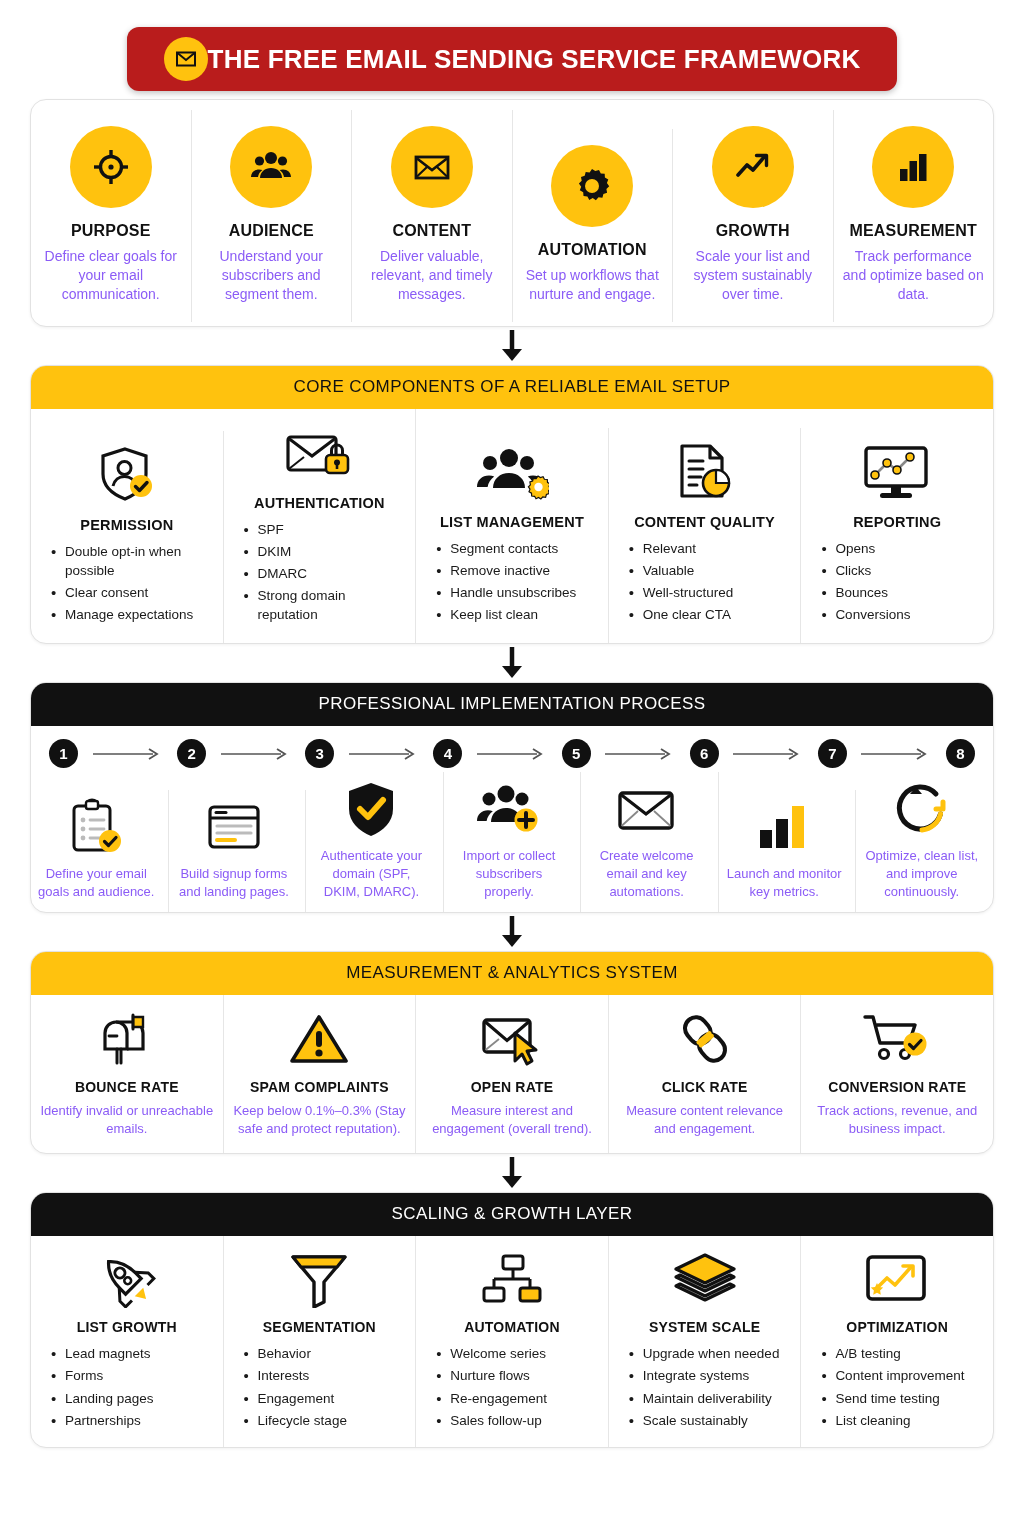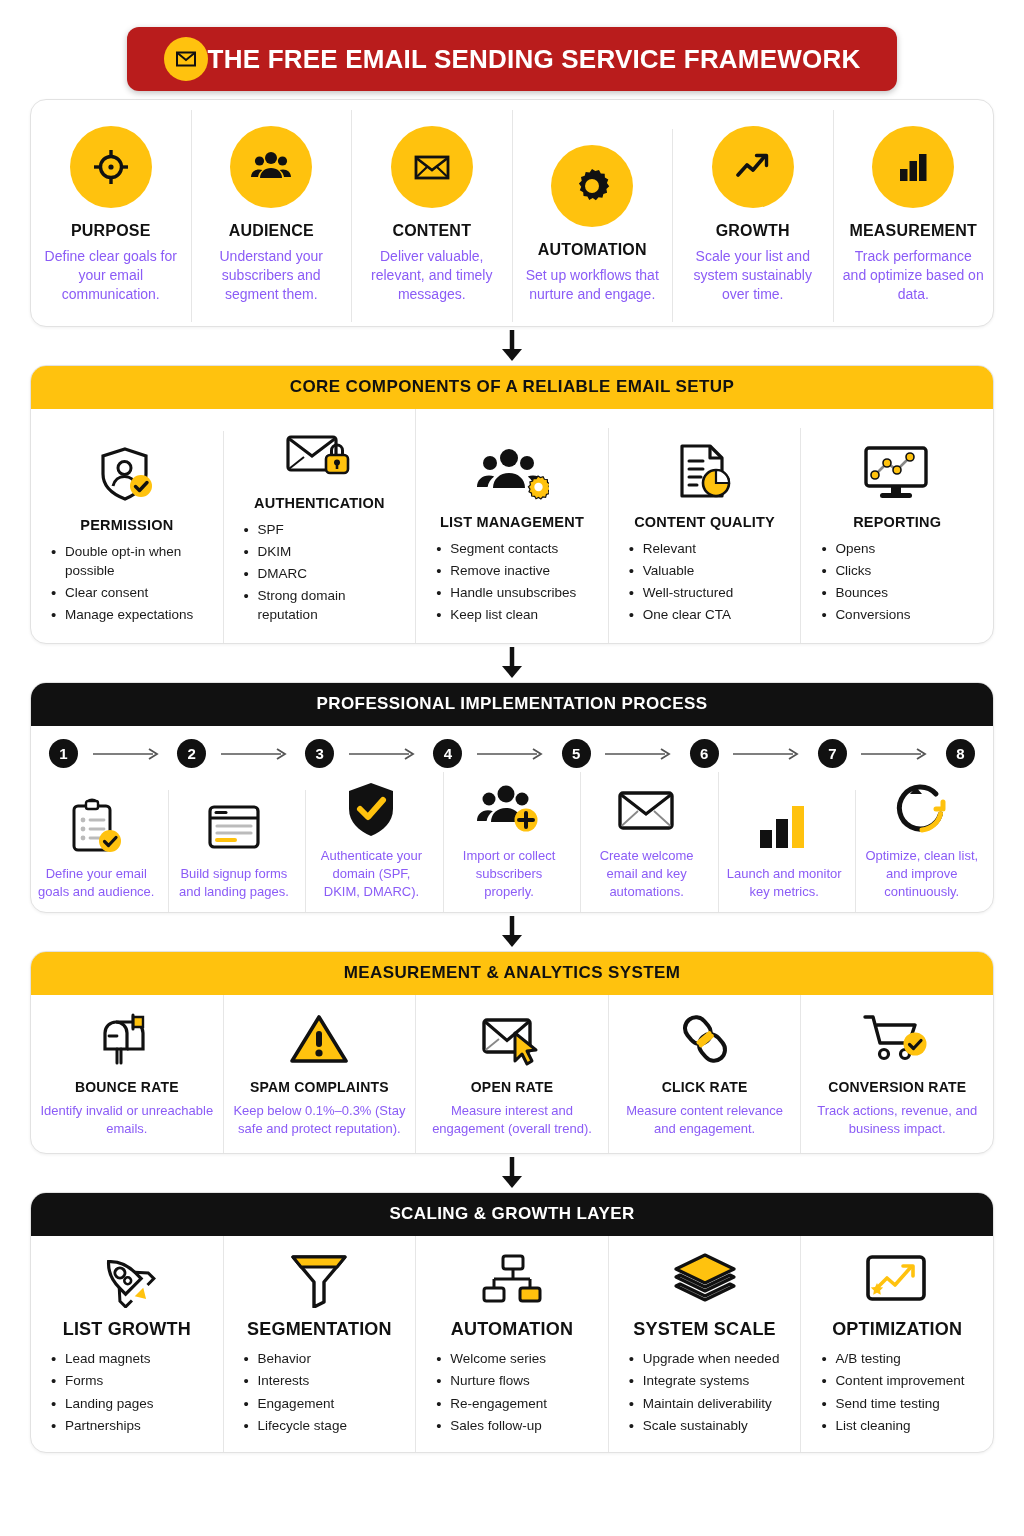--- a/index.html
+++ b/index.html
@@ -54,21 +54,21 @@
   .card {
     border: 1.5px solid #e2e2e2;
     border-radius: 16px;
     background: #fff;
     overflow: hidden;
     box-shadow: 0 1px 3px rgba(0,0,0,.06);
   }
   .band {
     width: 100%;
     text-align: center;
-    font-weight: bold;
+    font-weight: normal;
     letter-spacing: .4px;
     padding: 11px 0 12px 0;
     font-size: 17px;
   }
   .band.yellow { background: #FFC20E; color: #111; }
   .band.black  { background: #111111; color: #ffffff; }
 
   
   .cols { display: flex; align-items: flex-end; }
   .col {
@@ -160,21 +160,21 @@
   .sec3 .col { padding: 8px 13px 12px 7px; }
   .sec3 .col-desc { font-size: 13px; margin-top: 9px; }
 
   
   .sec4 .col { padding: 14px 9px 16px 9px; }
   .sec4 .col-title { font-size: 14px; margin-top: 12px; }
   .sec4 .col-desc { font-size: 13px; }
 
   
   .sec5 .col { padding: 14px 10px 14px 10px; }
-  .sec5 .col-title { font-size: 18px; margin-top: 11px; }
+  .sec5 .col-title { font-size: 14px; margin-top: 11px; }
 
   .icon-box { height: 62px; display: flex; align-items: flex-end; justify-content: center; }
   .icon-box.sm { height: 58px; }
 </style>
 </head>
 <body>
 
 <div class="page">
 
   <div class="title-bar">

